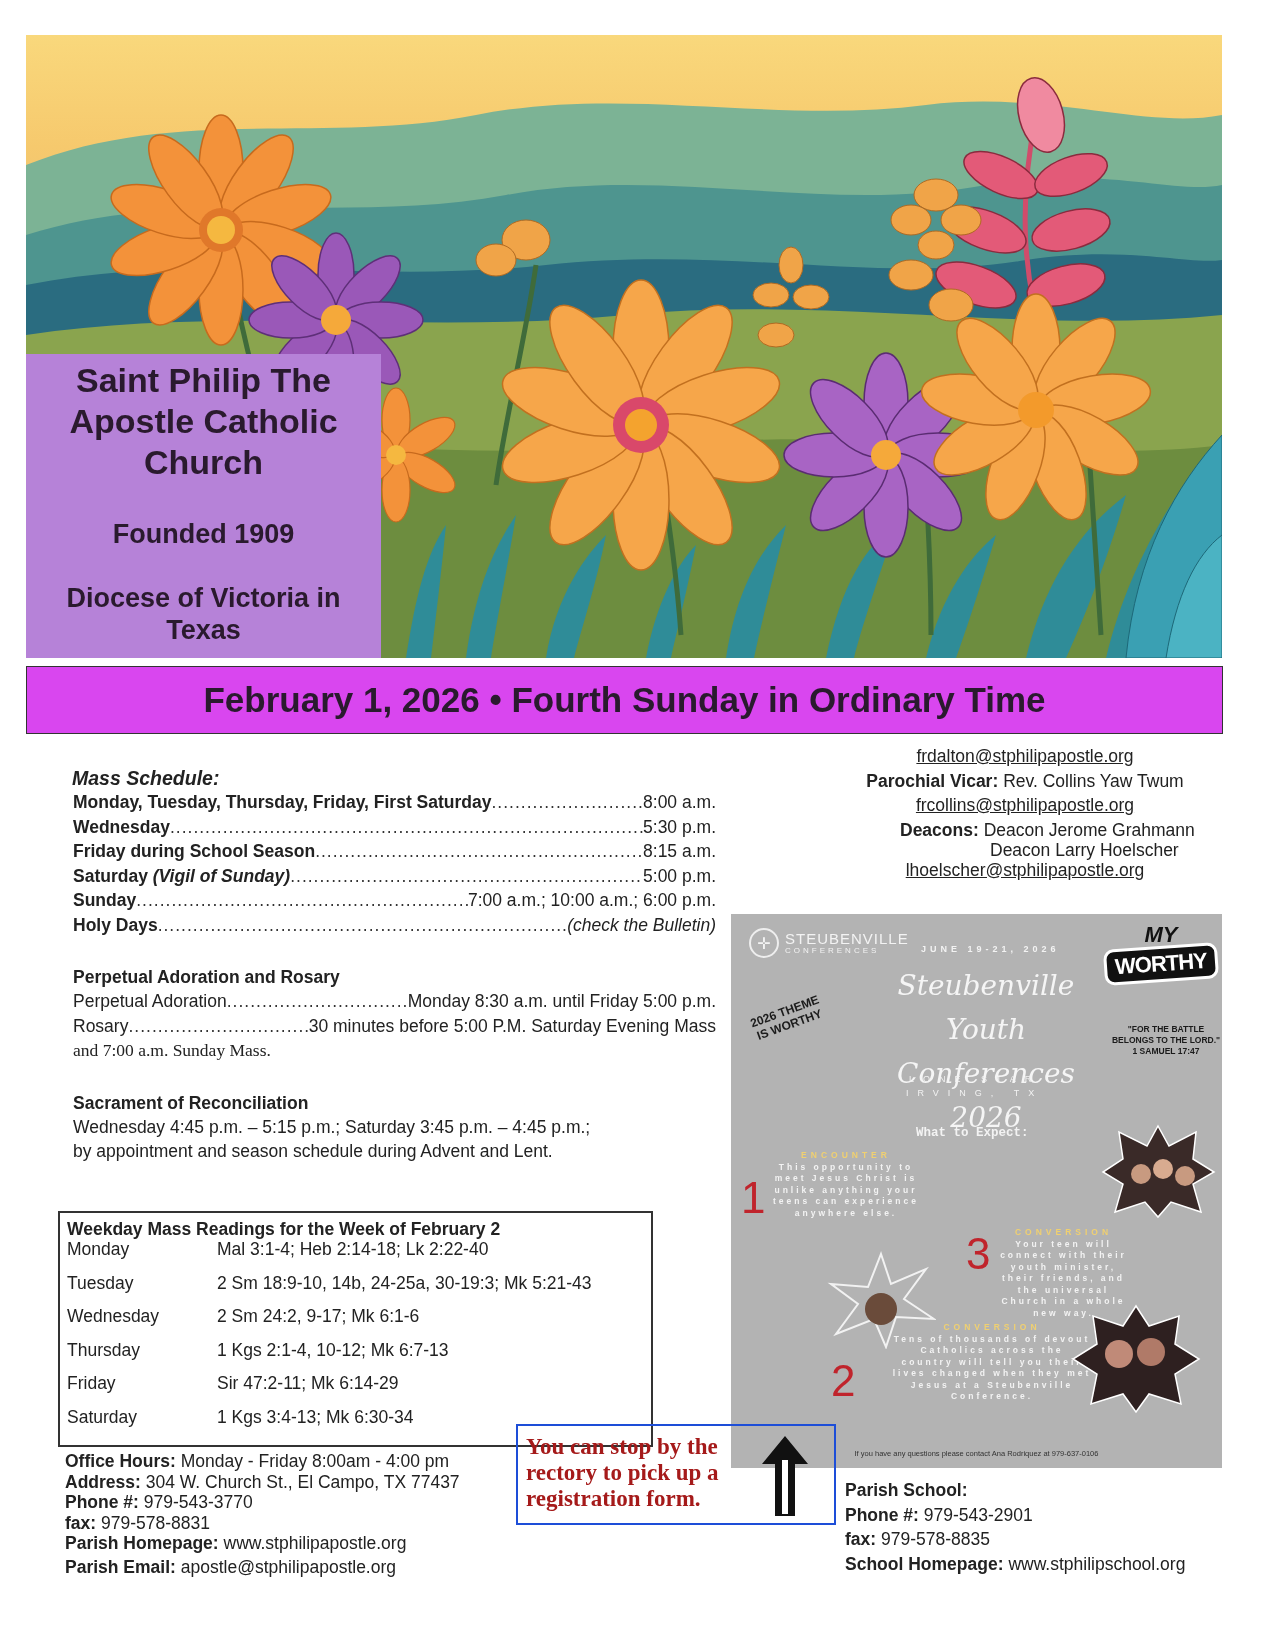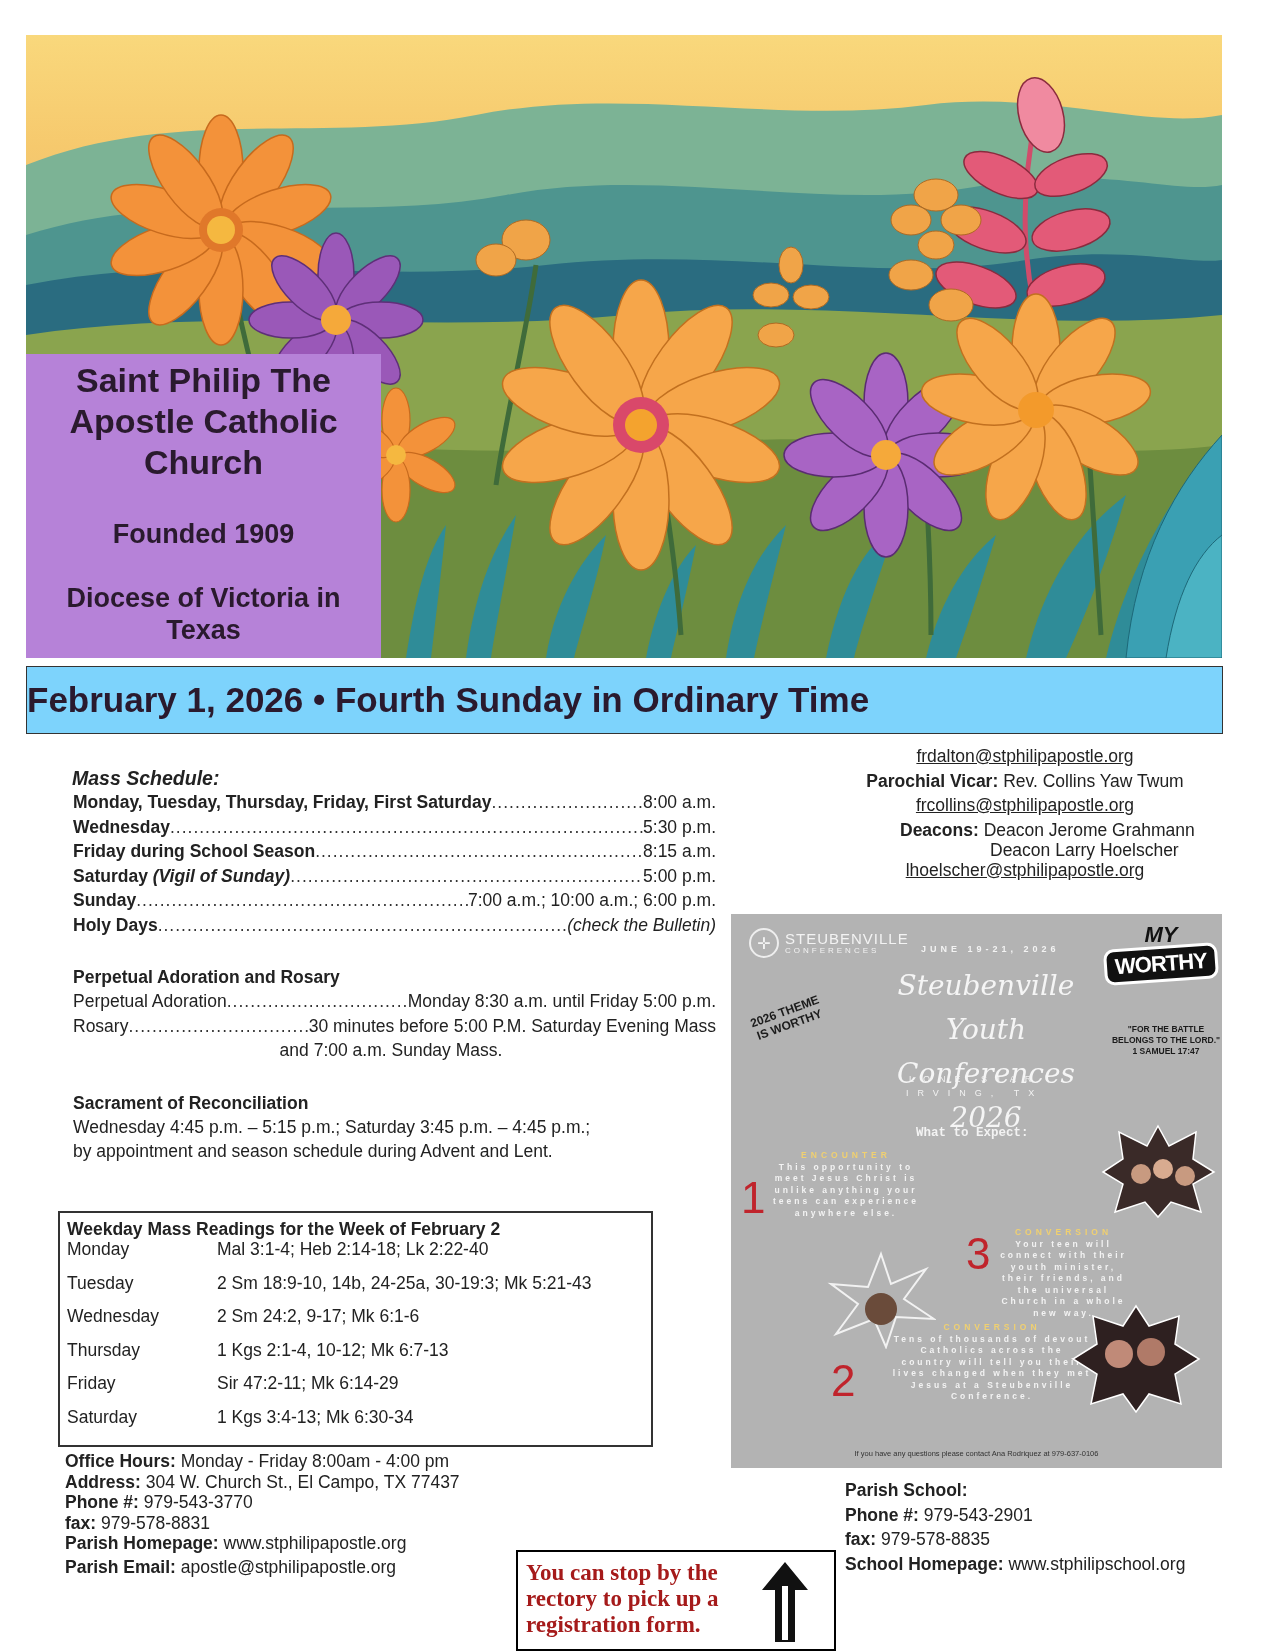--- a/index.html
+++ b/index.html
@@ -18,38 +18,38 @@
     background: #b682d8; text-align: center; color: #2a1a2e;
     font-weight: bold; padding-top: 6px;
   }
   .title-block .name { font-size: 34px; line-height: 41px; }
   .title-block .founded { font-size: 27px; margin-top: 36px; }
   .title-block .diocese { font-size: 27px; line-height: 32px; margin-top: 32px; }
 
   
   .date-banner {
     position: absolute; left: 26px; top: 666px; width: 1197px; height: 68px;
-    background: #7dd3fc; border: 1.5px solid #333;
-    display: flex; align-items: center; 
+    background: #d946ef; border: 1.5px solid #333;
+    display: flex; align-items: center; justify-content: center;
     font-size: 35px; font-weight: bold; color: #2a1a2e;
   }
 
   
   .left-col { position: absolute; left: 73px; top: 766px; width: 643px; font-size: 17.5px; color: #222; }
   .sched-title { font-style: italic; font-weight: bold; font-size: 19.5px; margin-left: -1px; line-height: 24px; }
   .sched-row { display: flex; line-height: 24.5px; white-space: nowrap; }
   .sched-row .lbl { font-weight: bold; }
   .sched-row .lbl i { font-style: italic; }
   .sched-row .dots { flex: 1; overflow: hidden; color: #333; letter-spacing: 1px; }
   .sched-row .dots::before { content: "..............................................................................................................................................................................."; }
   .sched-row .val { text-align: right; }
   .sched-row .val.it { font-style: italic; }
 
   .sec-title { font-weight: bold; font-size: 17.5px; margin-top: 28px; line-height: 24px; }
-  .cont { text-align: center; line-height: 24.5px; padding-right: 7px; }
+  .cont { text-align: left; line-height: 24.5px; padding-right: 7px; font-family: Liberation Serif, serif; }
   .para { line-height: 24.5px; }
 
   
   .readings {
     position: absolute; left: 58px; top: 1211px; width: 595px; height: 236px;
     border: 2px solid #333; padding: 6px 0 0 7px; font-size: 17.5px;
   }
   .readings .rtitle { font-weight: bold; line-height: 20px; }
   .readings .rrow { display: flex; height: 33.5px; align-items: flex-start; }
   .readings .rrow:first-of-type { height: 33px; }
@@ -87,22 +87,22 @@
   .flyer .loc { position: absolute; left: 175px; top: 158px; font-size: 9px; letter-spacing: 9px; text-align: center; line-height: 14px; }
   .flyer .expect { position: absolute; left: 185px; top: 212px; font-size: 12.5px; font-weight: bold; font-family: Liberation Mono, monospace; }
   .flyer .num { position: absolute; color: #c0242c; font-size: 44px; line-height: 44px; }
   .flyer .item { position: absolute; text-align: center; font-size: 8.5px; font-weight: bold; letter-spacing: 3px; line-height: 11.5px; }
   .flyer .item .h { color: #f0d070; letter-spacing: 4px; }
   .flyer .burst { position: absolute; }
   .flyer .foot { position: absolute; left: 0; right: 0; bottom: 10px; text-align: center; font-size: 7.5px; color: #333; }
 
   
   .stop {
-    position: absolute; left: 516px; top: 1550px; width: 320px; height: 101px;
-    border: 2px solid #000000; padding: 8px 0 0 8px;
+    position: absolute; left: 516px; top: 1424px; width: 320px; height: 101px;
+    border: 2px solid #1d4ed8; padding: 8px 0 0 8px;
   }
   .stop .msg { font-family: "Liberation Serif", serif; font-weight: bold; color: #a51a1a; font-size: 23px; line-height: 26px; width: 215px; }
   .stop .arrow { position: absolute; right: 24px; top: 8px; }
 
   
   .school { position: absolute; left: 845px; top: 1478px; font-size: 17.5px; line-height: 24.5px; }
   .school b { font-weight: bold; }
 </style>
 </head>
 <body>

